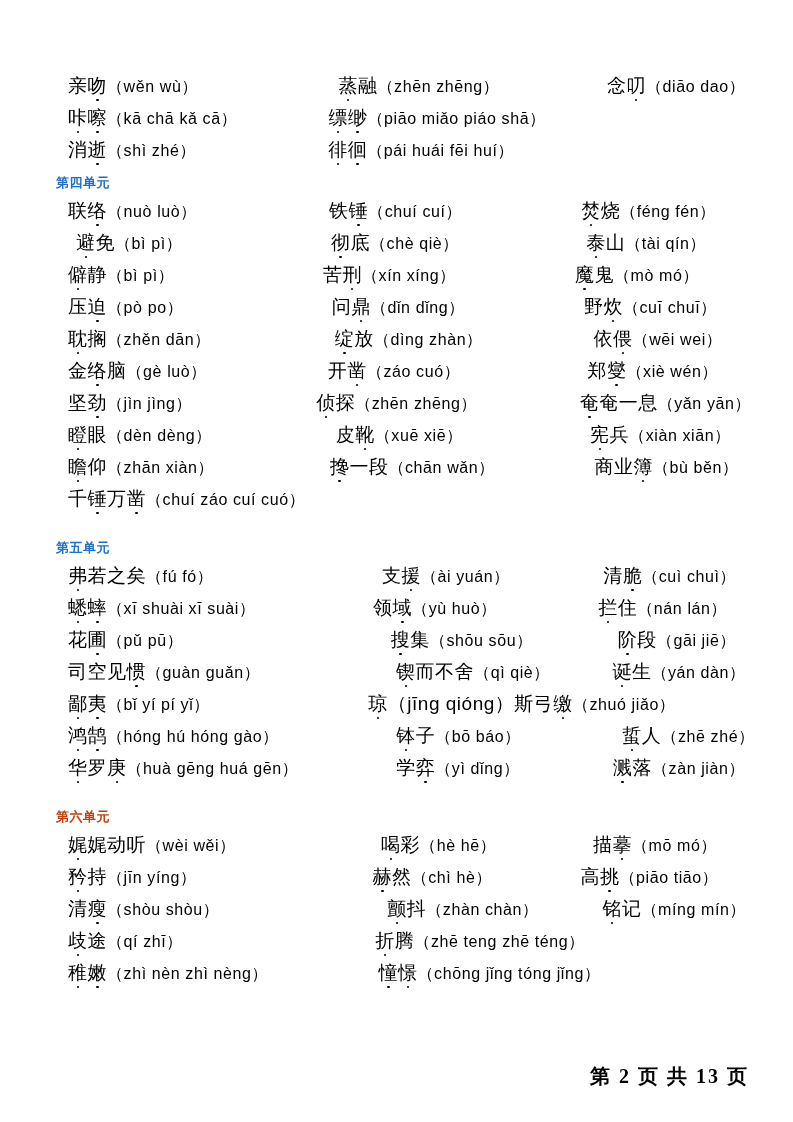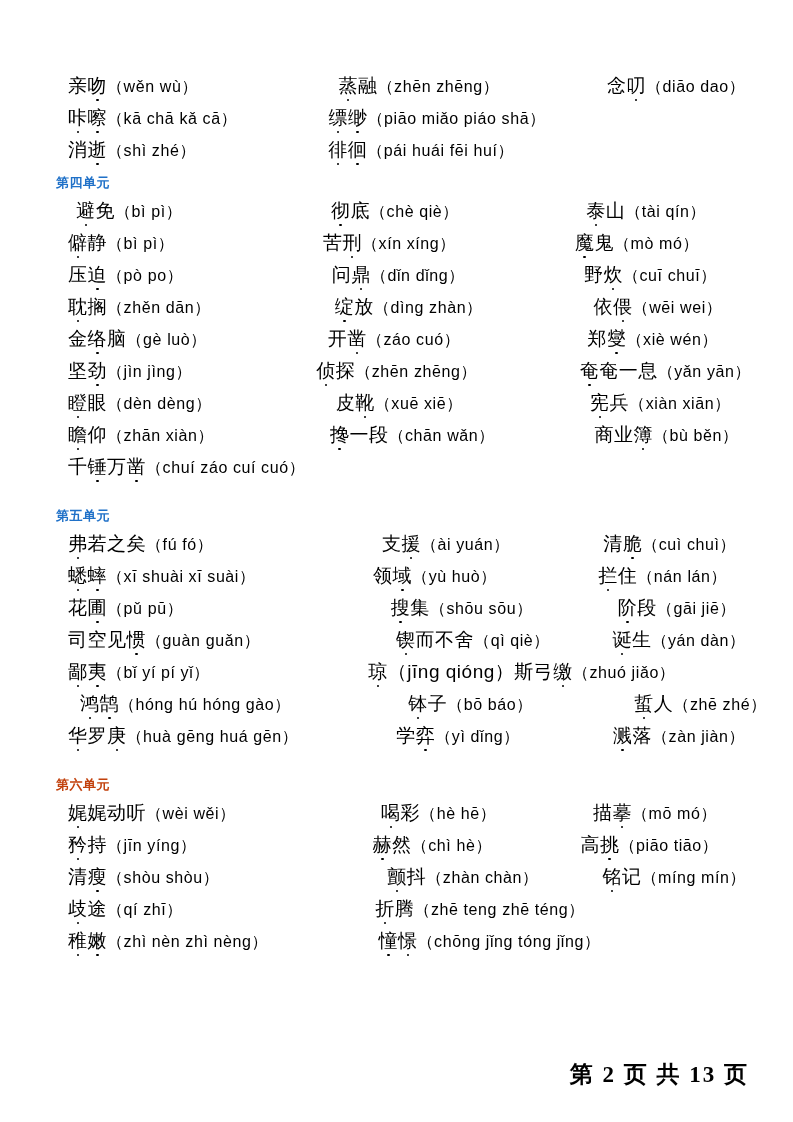--- a/index.html
+++ b/index.html
@@ -81,21 +81,21 @@
   .gap-sm { height: 10px; }
   .gap-md { height: 26px; }
 
   
   .footer {
     position: absolute;
     right: 44px;
     bottom: 32px;
     font-family: "Liberation Serif", "DejaVu Serif", serif;
     font-weight: bold;
-    font-size: 23px;
+    font-size: 20px;
     letter-spacing: 2px;
     white-space: nowrap;
   }
 </style>
 </head>
 <body>
 
 <div class="page">
   <div id="content">
       <div class="row">
@@ -107,20 +107,25 @@
         <span class="cell" style="margin-left: 24px;"><span class="word"><span class="dotted">咔</span><span class="dotted">嚓</span></span><span class="pinyin">（kā chā kǎ cā）</span></span>
         <span class="cell" style="margin-left: 91.2px;"><span class="word"><span class="dotted">缥</span><span class="dotted">缈</span></span><span class="pinyin">（piāo miǎo piáo shā）</span></span>
       </div>
       <div class="row">
         <span class="cell" style="margin-left: 24px;"><span class="word"><span>消</span><span class="dotted">逝</span></span><span class="pinyin">（shì zhé）</span></span>
         <span class="cell" style="margin-left: 132.2px;"><span class="word"><span class="dotted">徘</span><span class="dotted">徊</span></span><span class="pinyin">（pái huái fēi huí）</span></span>
       </div>
       <div class="gap-sm"></div>
       <div class="unit-heading" style="color: rgb(32, 113, 200);">第四单元</div>
       <div class="row">
+        <span class="cell" style="margin-left: 24px;"><span class="word"><span>联</span><span class="dotted">络</span></span><span class="pinyin">（nuò luò）</span></span>
+        <span class="cell" style="margin-left: 132.2px;"><span class="word"><span>铁</span><span class="dotted">锤</span></span><span class="pinyin">（chuí cuí）</span></span>
+        <span class="cell" style="margin-left: 119px;"><span class="word"><span class="dotted">焚</span><span>烧</span></span><span class="pinyin">（féng fén）</span></span>
+      </div>
+      <div class="row">
         <span class="cell" style="margin-left: 32px;"><span class="word"><span class="dotted">避</span><span>免</span></span><span class="pinyin">（bì pì）</span></span>
         <span class="cell" style="margin-left: 148.6px;"><span class="word"><span class="dotted">彻</span><span>底</span></span><span class="pinyin">（chè qiè）</span></span>
         <span class="cell" style="margin-left: 127.2px;"><span class="word"><span class="dotted">泰</span><span>山</span></span><span class="pinyin">（tài qín）</span></span>
       </div>
       <div class="row">
         <span class="cell" style="margin-left: 24px;"><span class="word"><span class="dotted">僻</span><span>静</span></span><span class="pinyin">（bì pì）</span></span>
         <span class="cell" style="margin-left: 148.6px;"><span class="word"><span>苦</span><span class="dotted">刑</span></span><span class="pinyin">（xín xíng）</span></span>
         <span class="cell" style="margin-left: 119px;"><span class="word"><span class="dotted">魔</span><span>鬼</span></span><span class="pinyin">（mò mó）</span></span>
       </div>
       <div class="row">
@@ -177,21 +182,21 @@
         <span class="cell" style="margin-left: 24px;"><span class="word"><span>司</span><span>空</span><span>见</span><span class="dotted">惯</span></span><span class="pinyin">（guàn guǎn）</span></span>
         <span class="cell" style="margin-left: 135.8px;"><span class="word"><span class="dotted">锲</span><span>而</span><span>不</span><span>舍</span></span><span class="pinyin">（qì qiè）</span></span>
         <span class="cell" style="margin-left: 62.4px;"><span class="word"><span class="dotted">诞</span><span>生</span></span><span class="pinyin">（yán dàn）</span></span>
       </div>
       <div class="row">
         <span class="cell" style="margin-left: 24px;"><span class="word"><span class="dotted">鄙</span><span class="dotted">夷</span></span><span class="pinyin">（bǐ yí pí yǐ）</span></span>
         <span class="cell" style="margin-left: 158.4px;"><span class="word"><span class="dotted">琼</span><span>（</span><span>j</span><span>ī</span><span>n</span><span>g</span><span> </span><span>q</span><span>i</span><span>ó</span><span>n</span><span>g</span><span>）</span><span>斯</span></span></span>
         <span class="cell" style="margin-left: 0px;"><span class="word"><span>弓</span><span class="dotted">缴</span></span><span class="pinyin">（zhuó jiǎo）</span></span>
       </div>
       <div class="row">
-        <span class="cell" style="margin-left: 36px;"><span class="word"><span class="dotted">鸿</span><span class="dotted">鹄</span></span><span class="pinyin">（hóng hú hóng gào）</span></span>
+        <span class="cell" style="margin-left: 24px;"><span class="word"><span class="dotted">鸿</span><span class="dotted">鹄</span></span><span class="pinyin">（hóng hú hóng gào）</span></span>
         <span class="cell" style="margin-left: 117.4px;"><span class="word"><span class="dotted">钵</span><span>子</span></span><span class="pinyin">（bō báo）</span></span>
         <span class="cell" style="margin-left: 101.4px;"><span class="word"><span class="dotted">蜇</span><span>人</span></span><span class="pinyin">（zhē zhé）</span></span>
       </div>
       <div class="row">
         <span class="cell" style="margin-left: 24px;"><span class="word"><span class="dotted">华</span><span>罗</span><span class="dotted">庚</span></span><span class="pinyin">（huà gēng huá gēn）</span></span>
         <span class="cell" style="margin-left: 97.9px;"><span class="word"><span>学</span><span class="dotted">弈</span></span><span class="pinyin">（yì dǐng）</span></span>
         <span class="cell" style="margin-left: 93.2px;"><span class="word"><span class="dotted">溅</span><span>落</span></span><span class="pinyin">（zàn jiàn）</span></span>
       </div>
       <div class="gap-md"></div>
       <div class="unit-heading" style="color: #c2410c;">第六单元</div>

